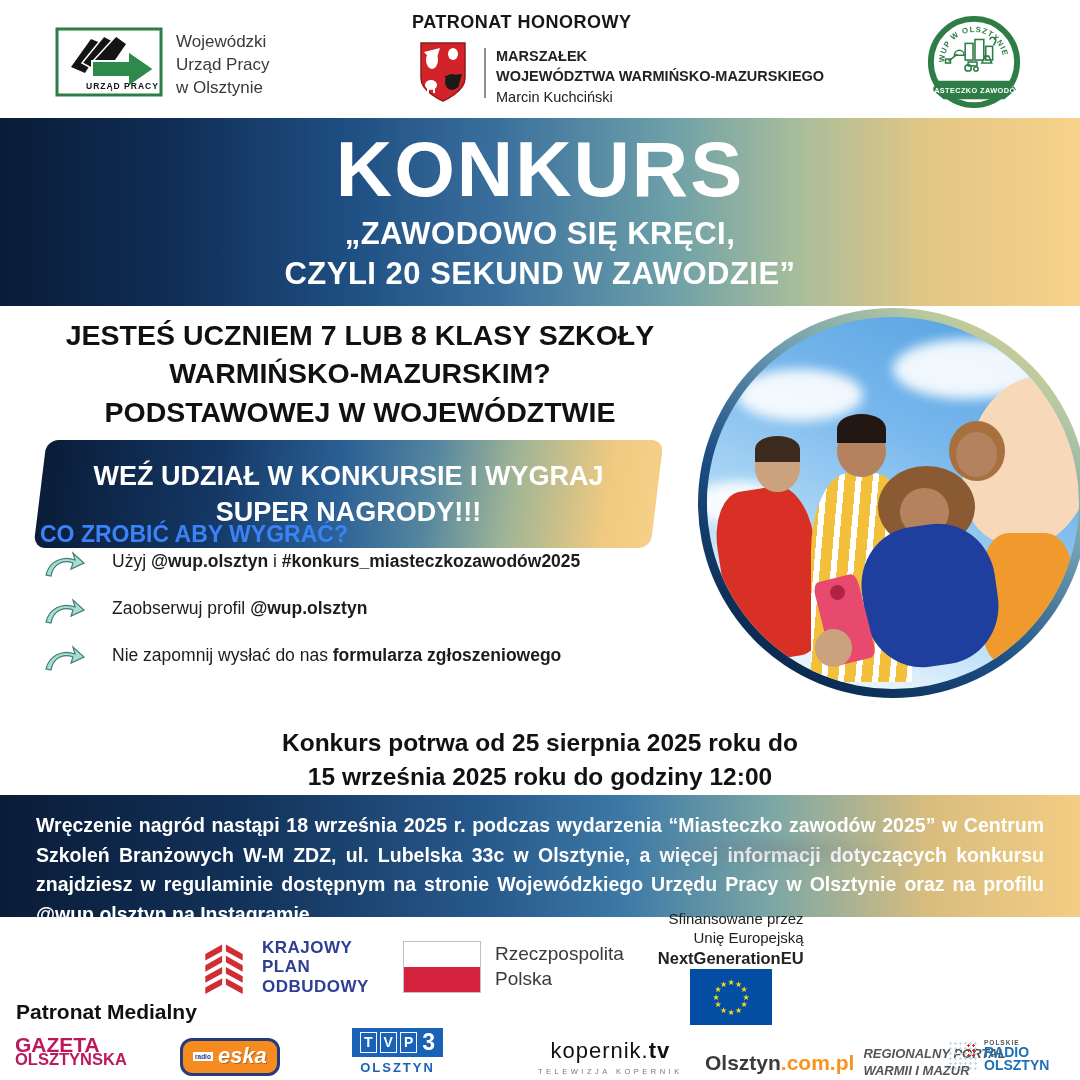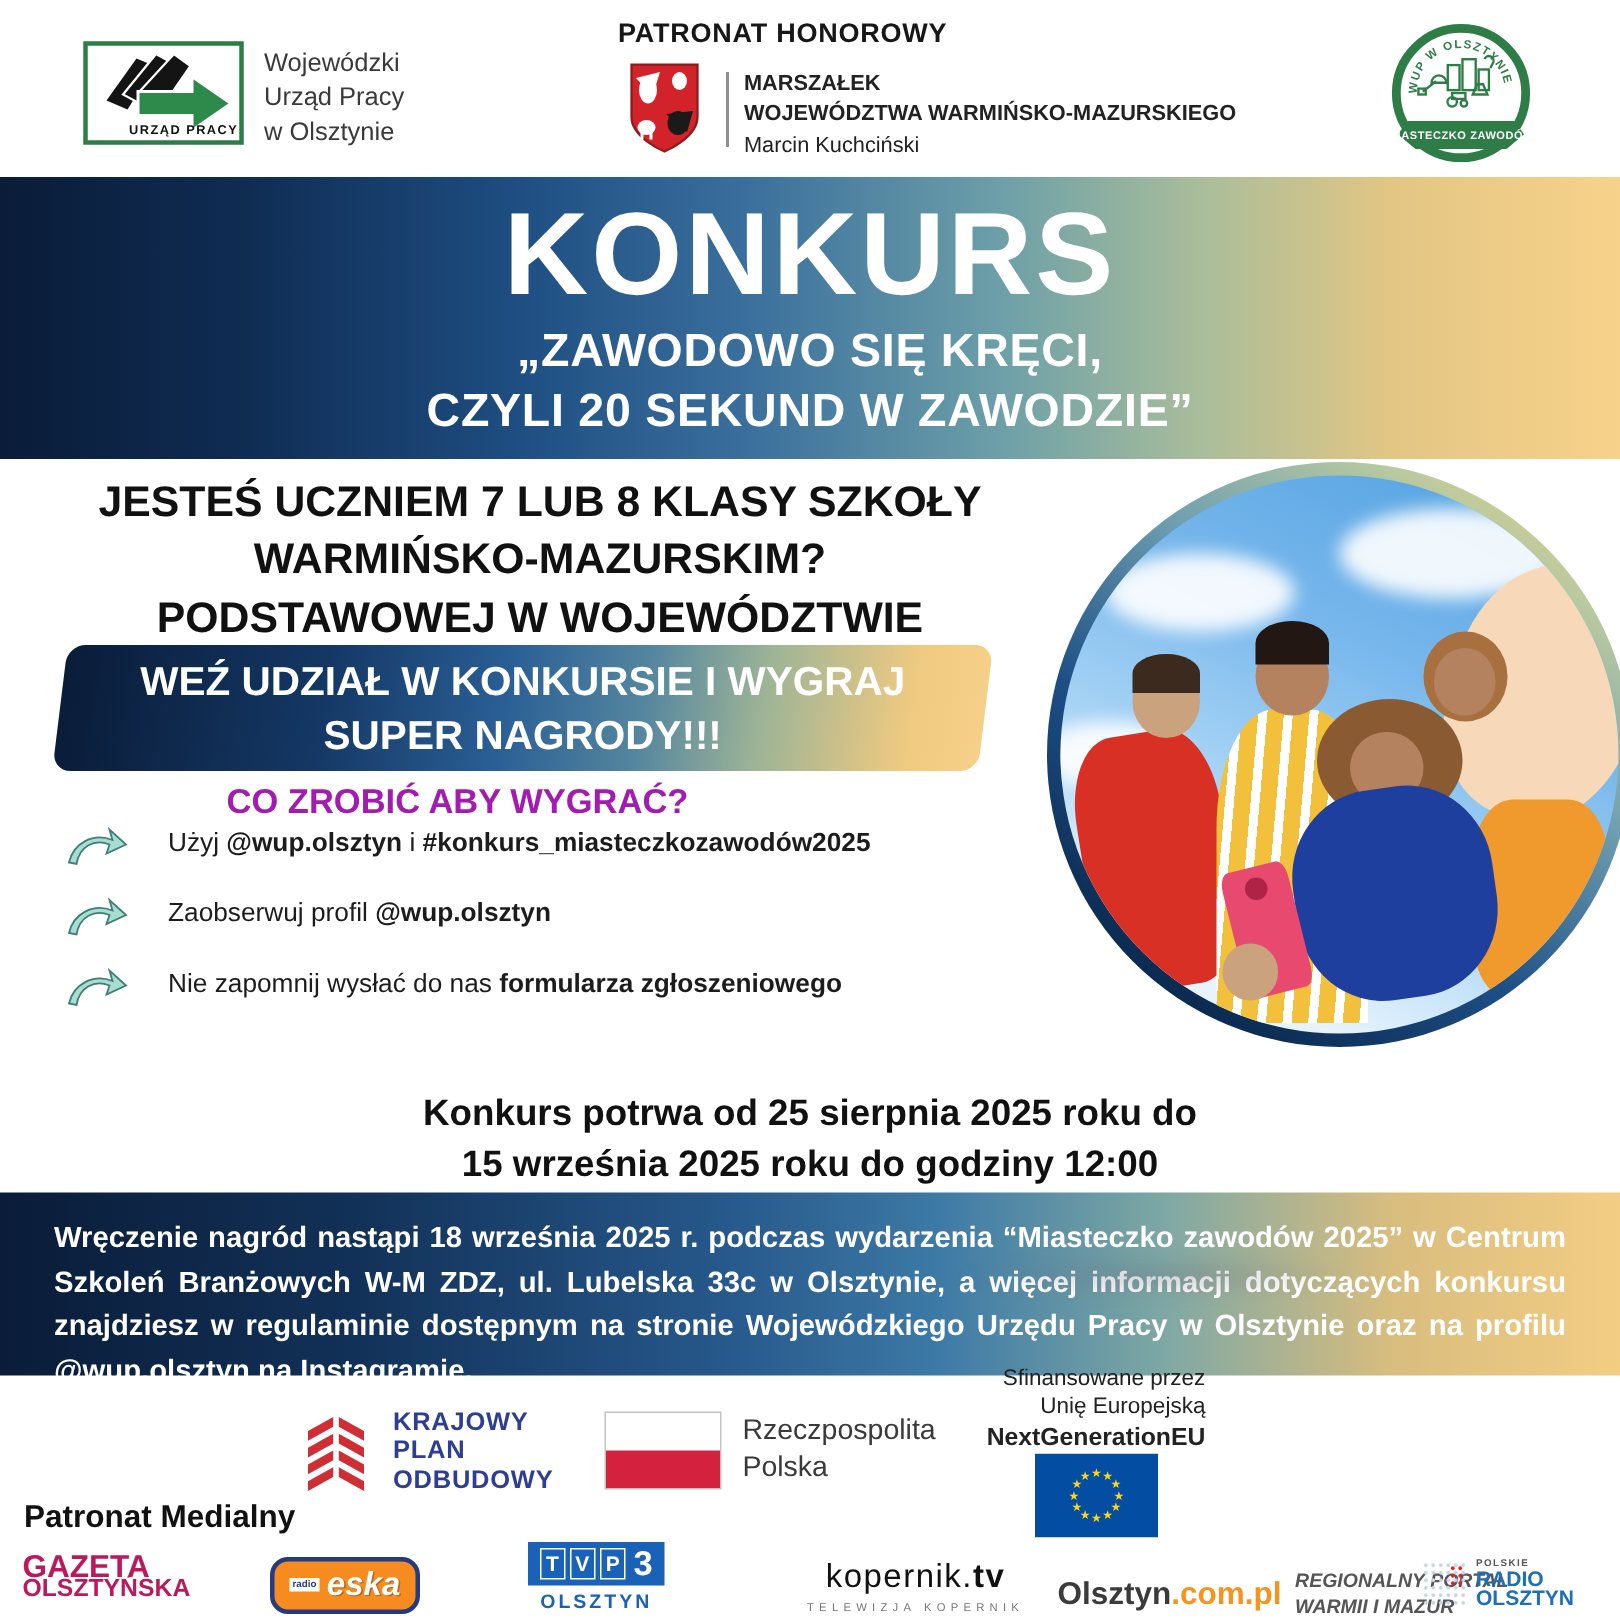--- a/index.html
+++ b/index.html
@@ -18,28 +18,28 @@
   .hero{left:0;top:118px;width:1080px;height:188px;
     background:linear-gradient(90deg,#0a1c38 0%,#0f2c53 15%,#1e4e82 32%,#3a6f9d 46%,#6da0a8 62%,#a9bd9b 74%,#e3c684 86%,#f7d28a 100%);
     display:flex;flex-direction:column;align-items:center;justify-content:center;color:#fff;text-align:center;}
   .hero-title{font-size:78px;font-weight:800;letter-spacing:2px;line-height:1;margin-bottom:6px;}
   .hero-sub{font-size:31px;font-weight:700;line-height:1.28;letter-spacing:.5px;}
 
   
   .question{left:60px;top:316px;width:600px;text-align:center;font-size:28.5px;font-weight:bold;line-height:1.35;color:#111;}
 
   
-  .cta{left:40px;top:430px;width:617px;height:84px;}
+  .cta{left:40px;top:440px;width:617px;height:108px;}
   .cta-bg{position:absolute;inset:0;border-radius:12px;transform:skewX(-7deg);
     background:linear-gradient(92deg,#0a1c38 0%,#143764 28%,#2a5f95 48%,#55869f 63%,#9eb496 76%,#f0ca80 92%,#f6d088 100%);}
   .cta-text{position:absolute;inset:0;display:flex;flex-direction:column;align-items:center;justify-content:center;
     color:#fff;font-size:27px;font-weight:bold;line-height:1.35;text-align:center;}
 
   
-  .howto-heading{left:40px;top:521px;width:530px;text-align:center;font-size:23px;font-weight:bold;color:#a21caf;}
+  .howto-heading{left:40px;top:521px;width:530px;text-align:left;font-size:23px;font-weight:bold;color:#3b82f6;}
   .steps{left:42px;top:549px;width:632px;display:flex;flex-direction:column;gap:15px;}
   .step{display:flex;align-items:flex-start;gap:26px;}
   .step svg{flex:0 0 auto;margin-top:2px;}
   .step-text{margin:0;font-size:17.5px;line-height:1.42;color:#1c1c1c;}
   .step-text .b{font-weight:bold;}
 
   
   .duration{left:0;top:726px;width:1080px;text-align:center;font-size:24.5px;font-weight:bold;line-height:1.4;color:#111;}
 
   

